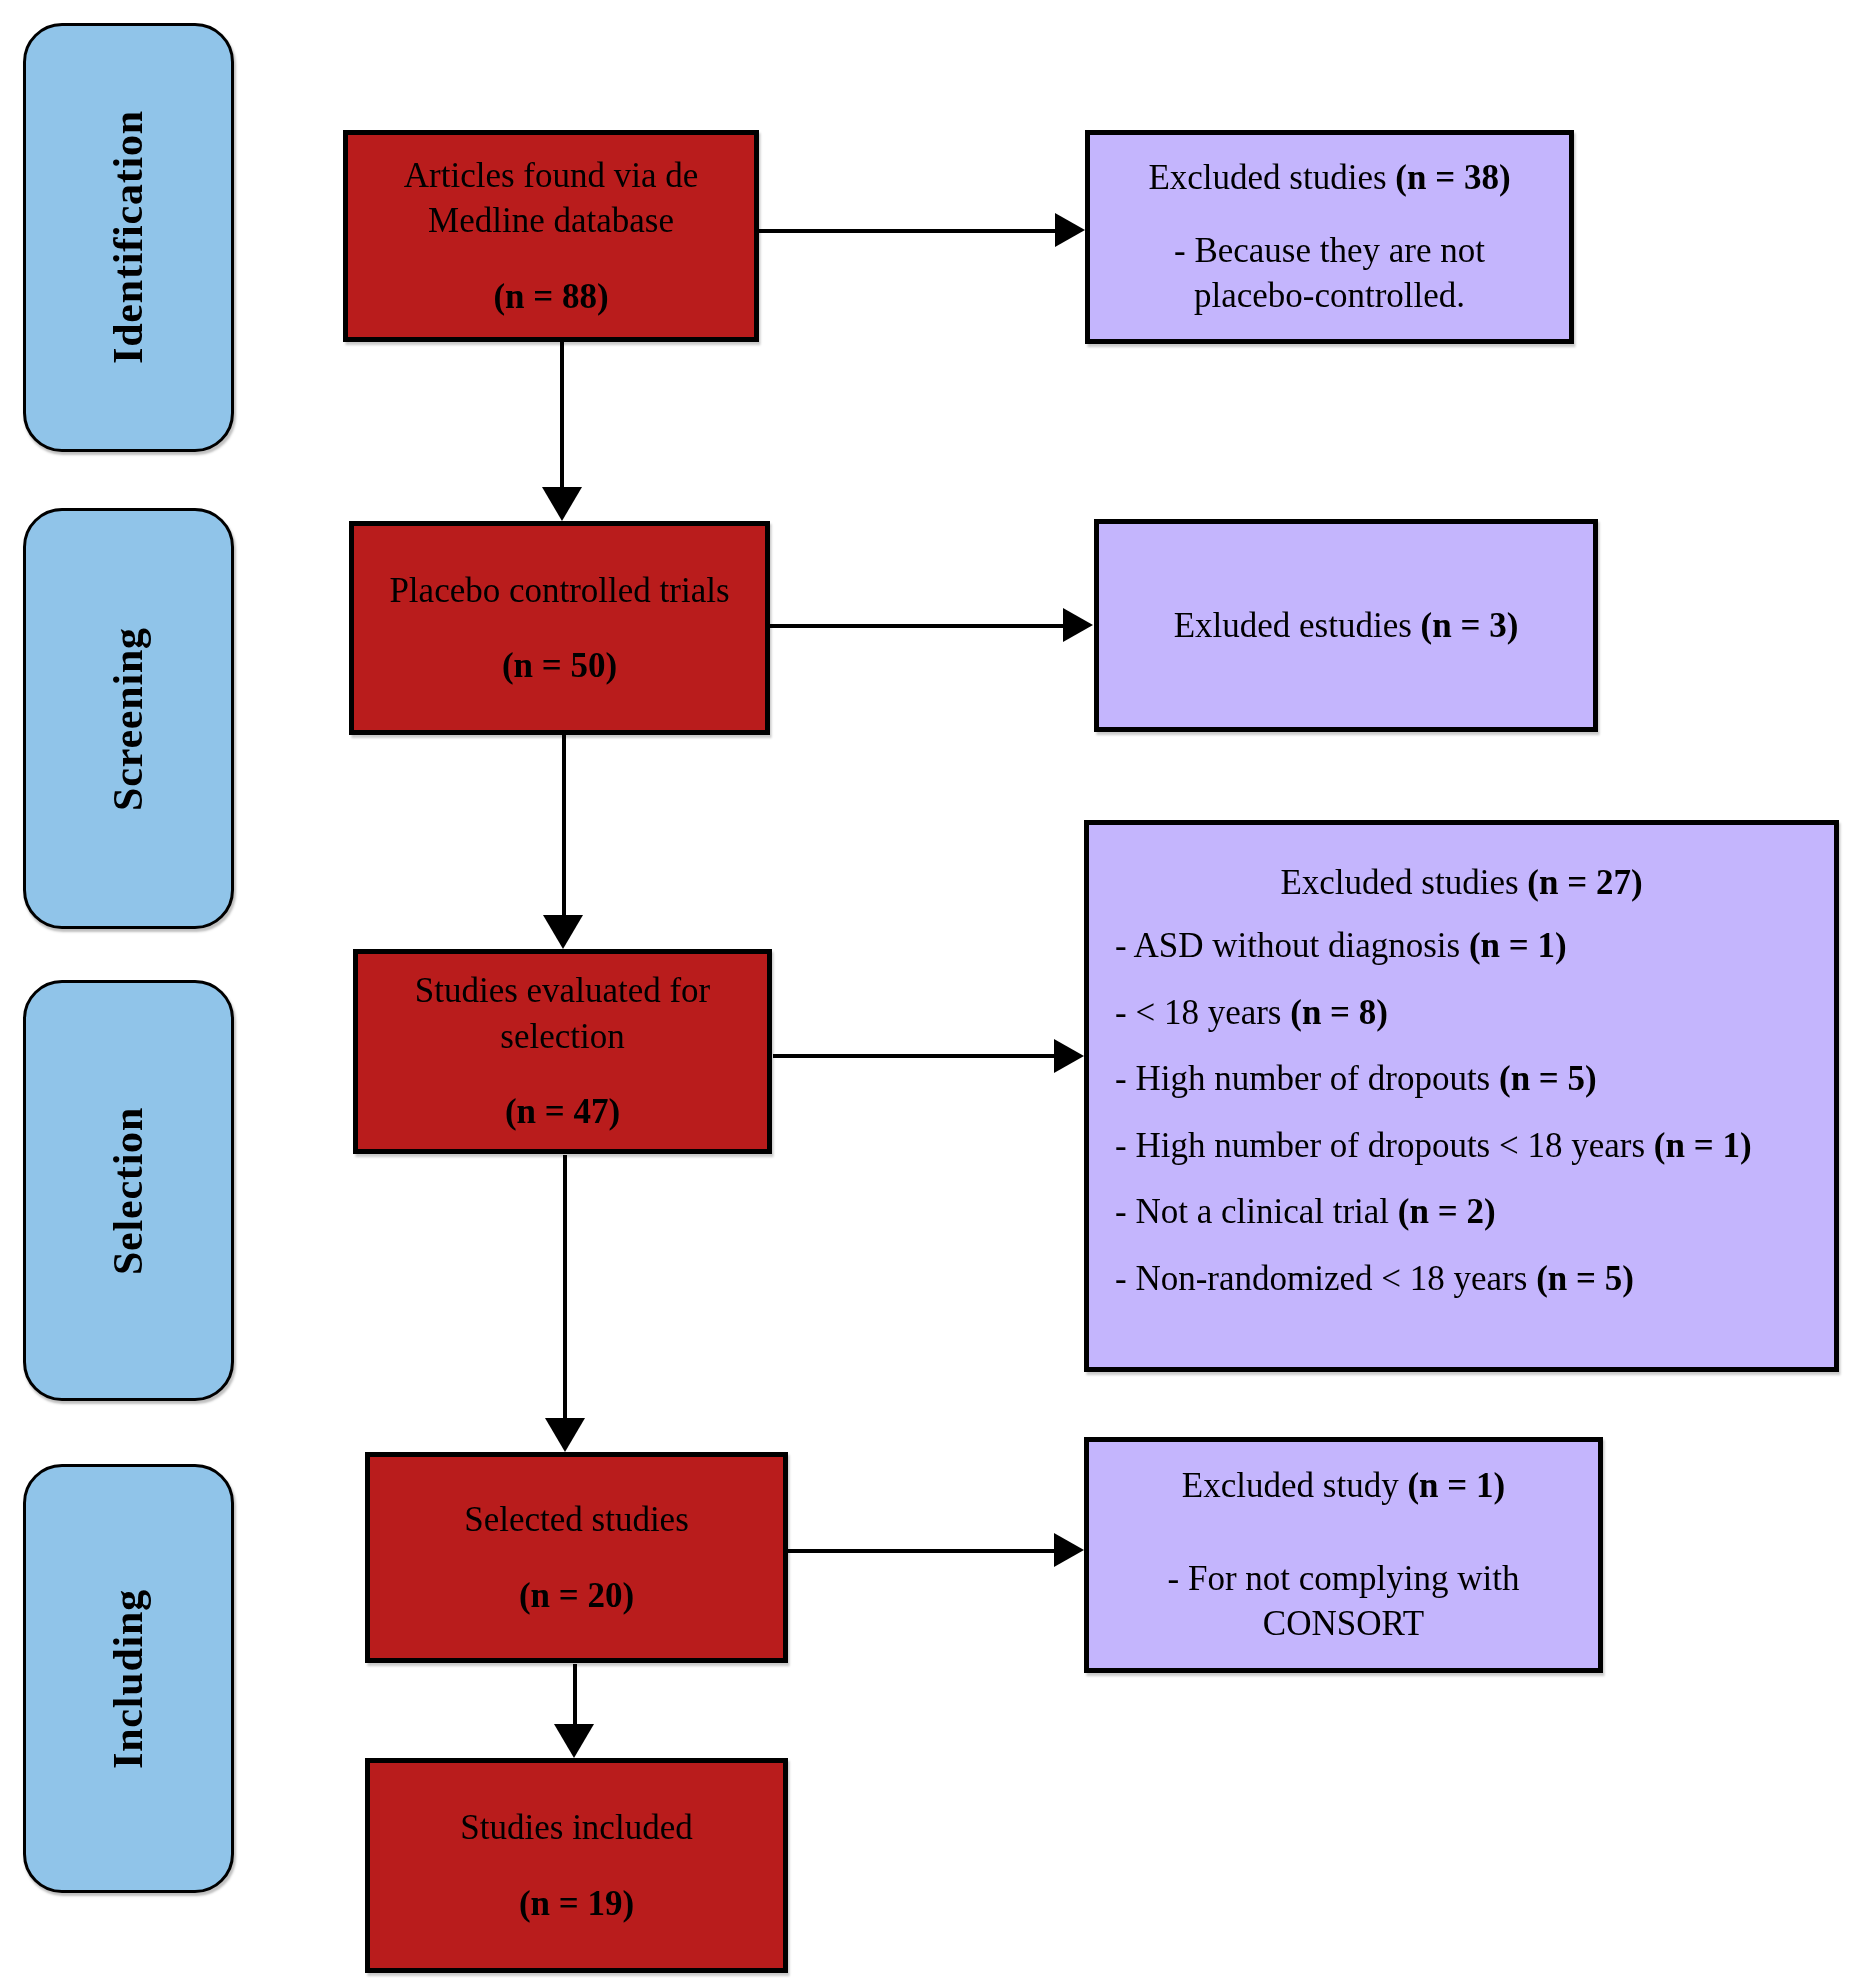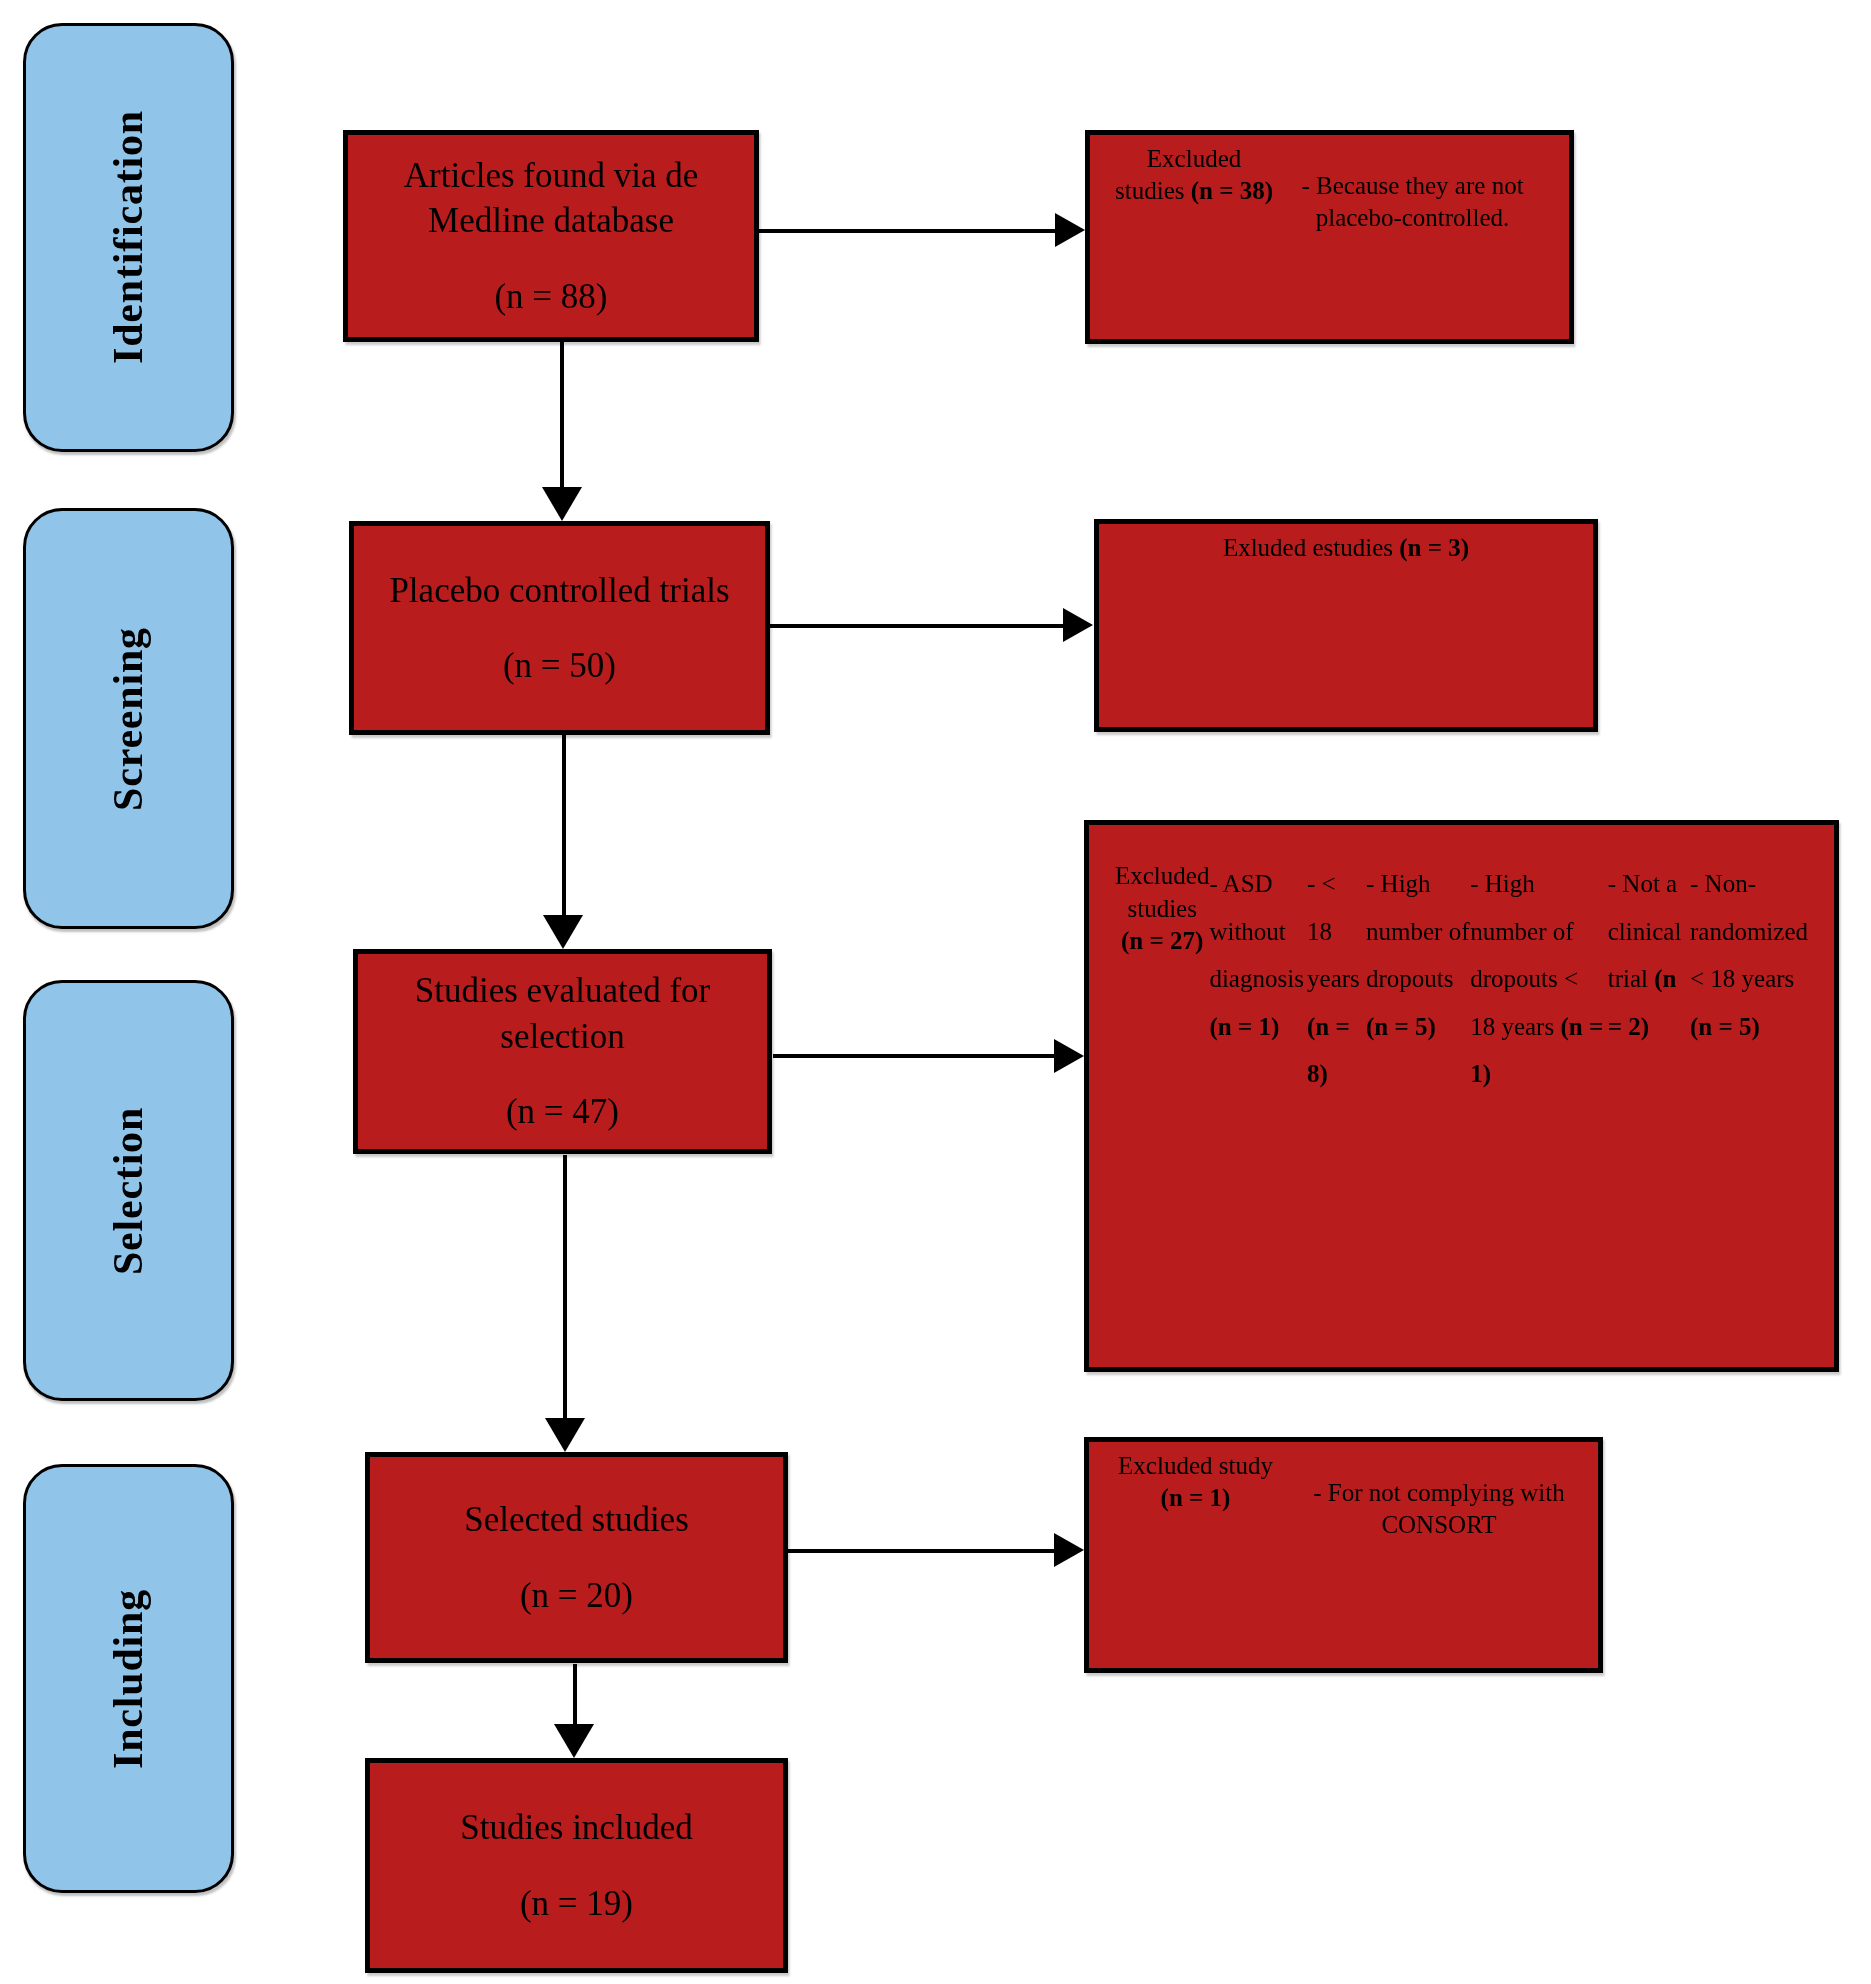--- a/index.html
+++ b/index.html
@@ -52,39 +52,39 @@
     align-items: center;
     justify-content: center;
     text-align: center;
     font-size: 35px;
     line-height: 1.3;
     padding: 7.6px 16.6px;
     box-sizing: border-box;
   }
   .flow-box .count {
     margin-top: 30px;
-    font-weight: normal;
+    font-weight: bold;
   }
   #box-articles  { left: 343px; top: 130px;  width: 416px; height: 212px; }
   #box-placebo   { left: 349px; top: 521px;  width: 421px; height: 214px; }
   #box-evaluated { left: 353px; top: 949px; width: 419px; height: 205px; }
   #box-selected  { left: 365px; top: 1452px; width: 423px; height: 211px; }
   #box-included  { left: 365px; top: 1758px; width: 423px; height: 215px; }
 
   
   .exc-box {
     position: absolute;
-    background: #b91c1c;
+    background: #c4b5fd;
     border: 5.3px solid #000000;
     box-shadow: 1.5px 3px 2.3px rgba(0,0,0,0.22);
     box-sizing: border-box;
-    font-size: 25px;
+    font-size: 35px;
     line-height: 1.3;
     display: flex;
-    flex-direction: row;
+    flex-direction: column;
     justify-content: center;
     padding: 7.6px 21px;
   }
   .exc-title {
     text-align: center;
   }
   .exc-box .exc-item {
     margin-top: 27px;
     text-align: center;
   }

